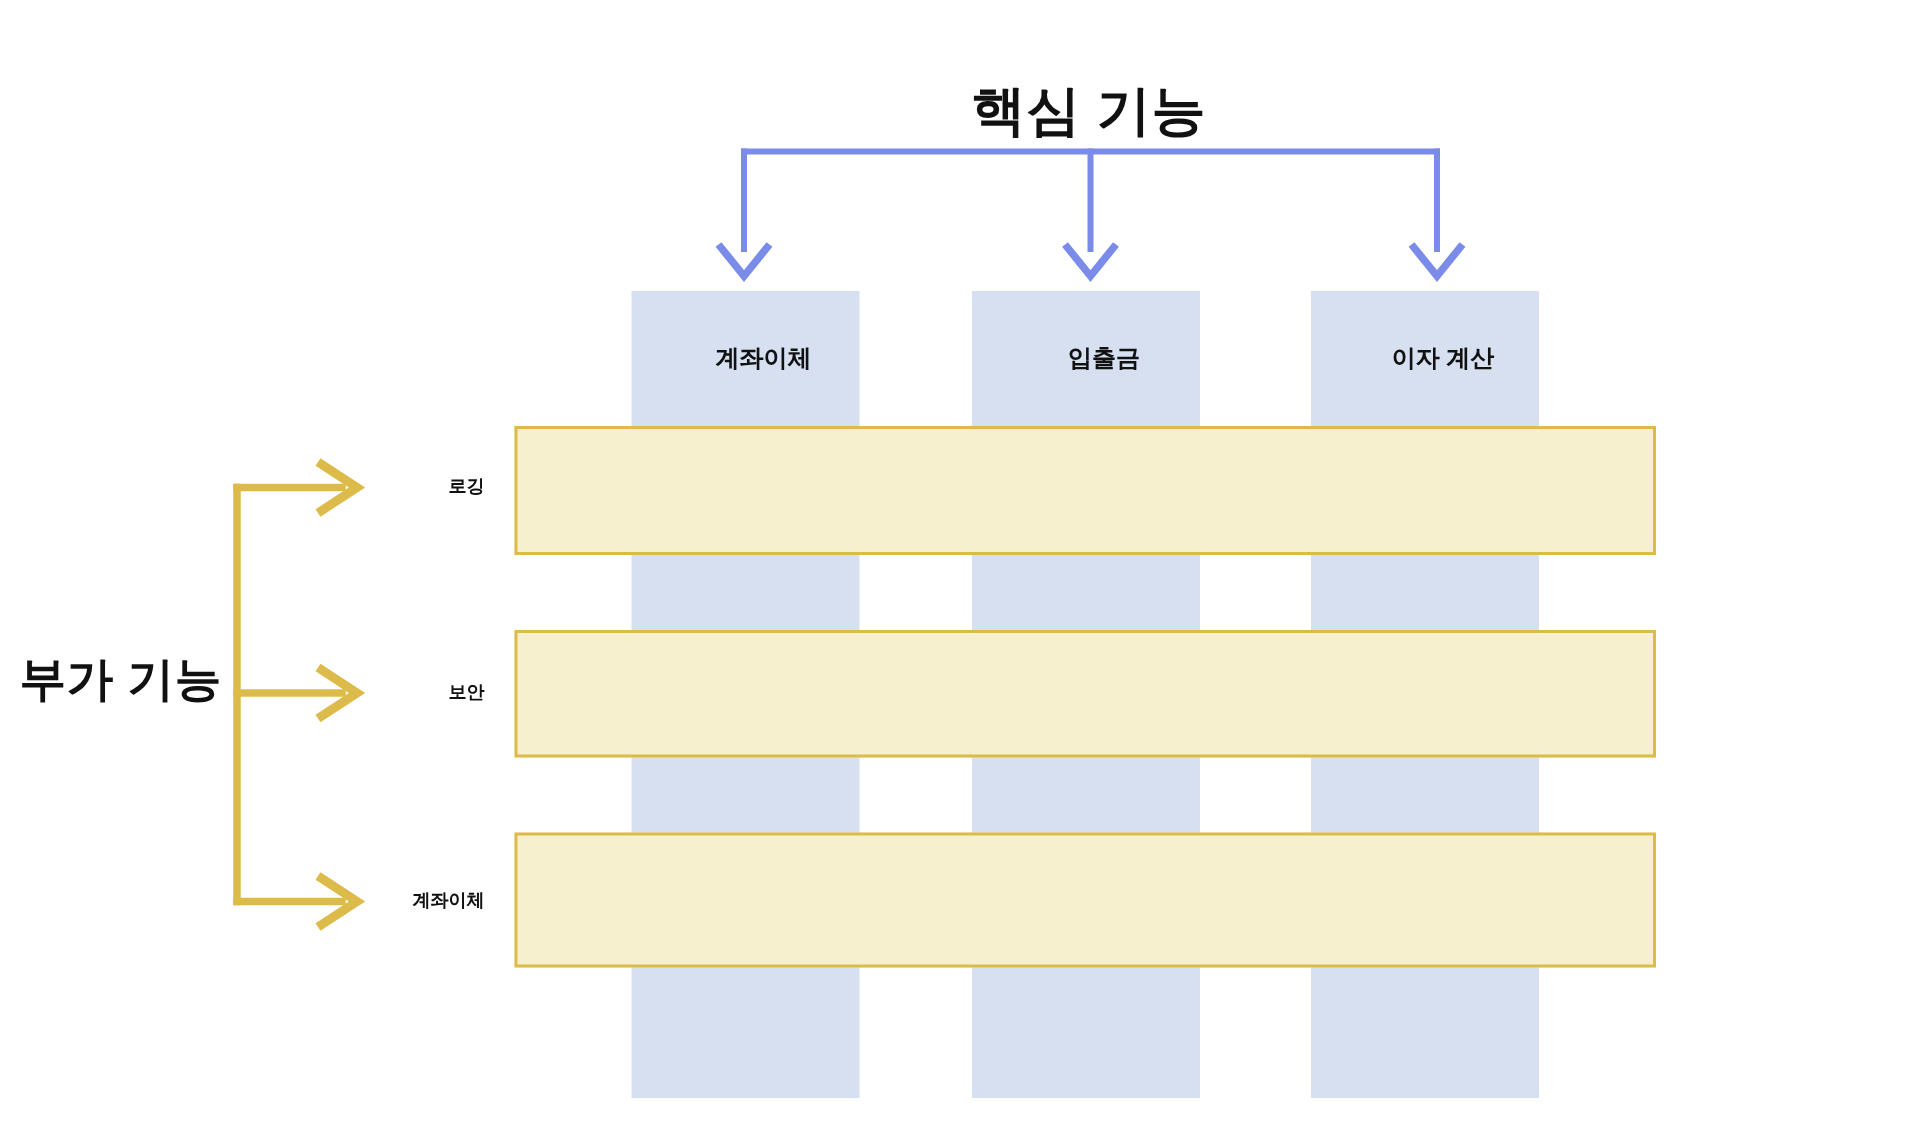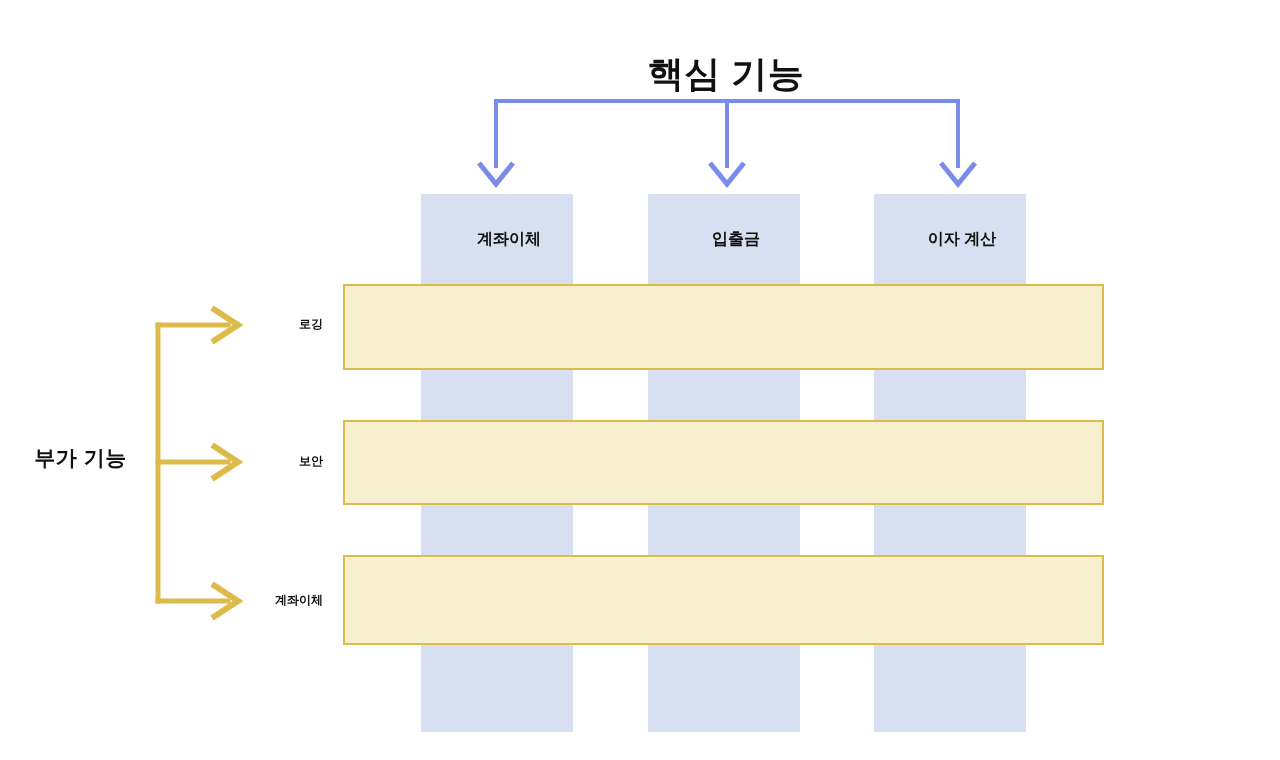--- a/index.html
+++ b/index.html
@@ -29,24 +29,24 @@
     text-align: center;
     font-size: 36px;
     font-weight: bold;
     color: #111111;
     letter-spacing: 0.5px;
     white-space: nowrap;
   }
   .title-aux {
     position: absolute;
     left: 8px;
-    top: 444px;
+    top: 432px;
     width: 145px;
     text-align: center;
-    font-size: 21px;
+    font-size: 31px;
     font-weight: bold;
     color: #111111;
     letter-spacing: 0.5px;
     white-space: nowrap;
   }
 
   
   .vcol {
     position: absolute;
     top: 194px;

